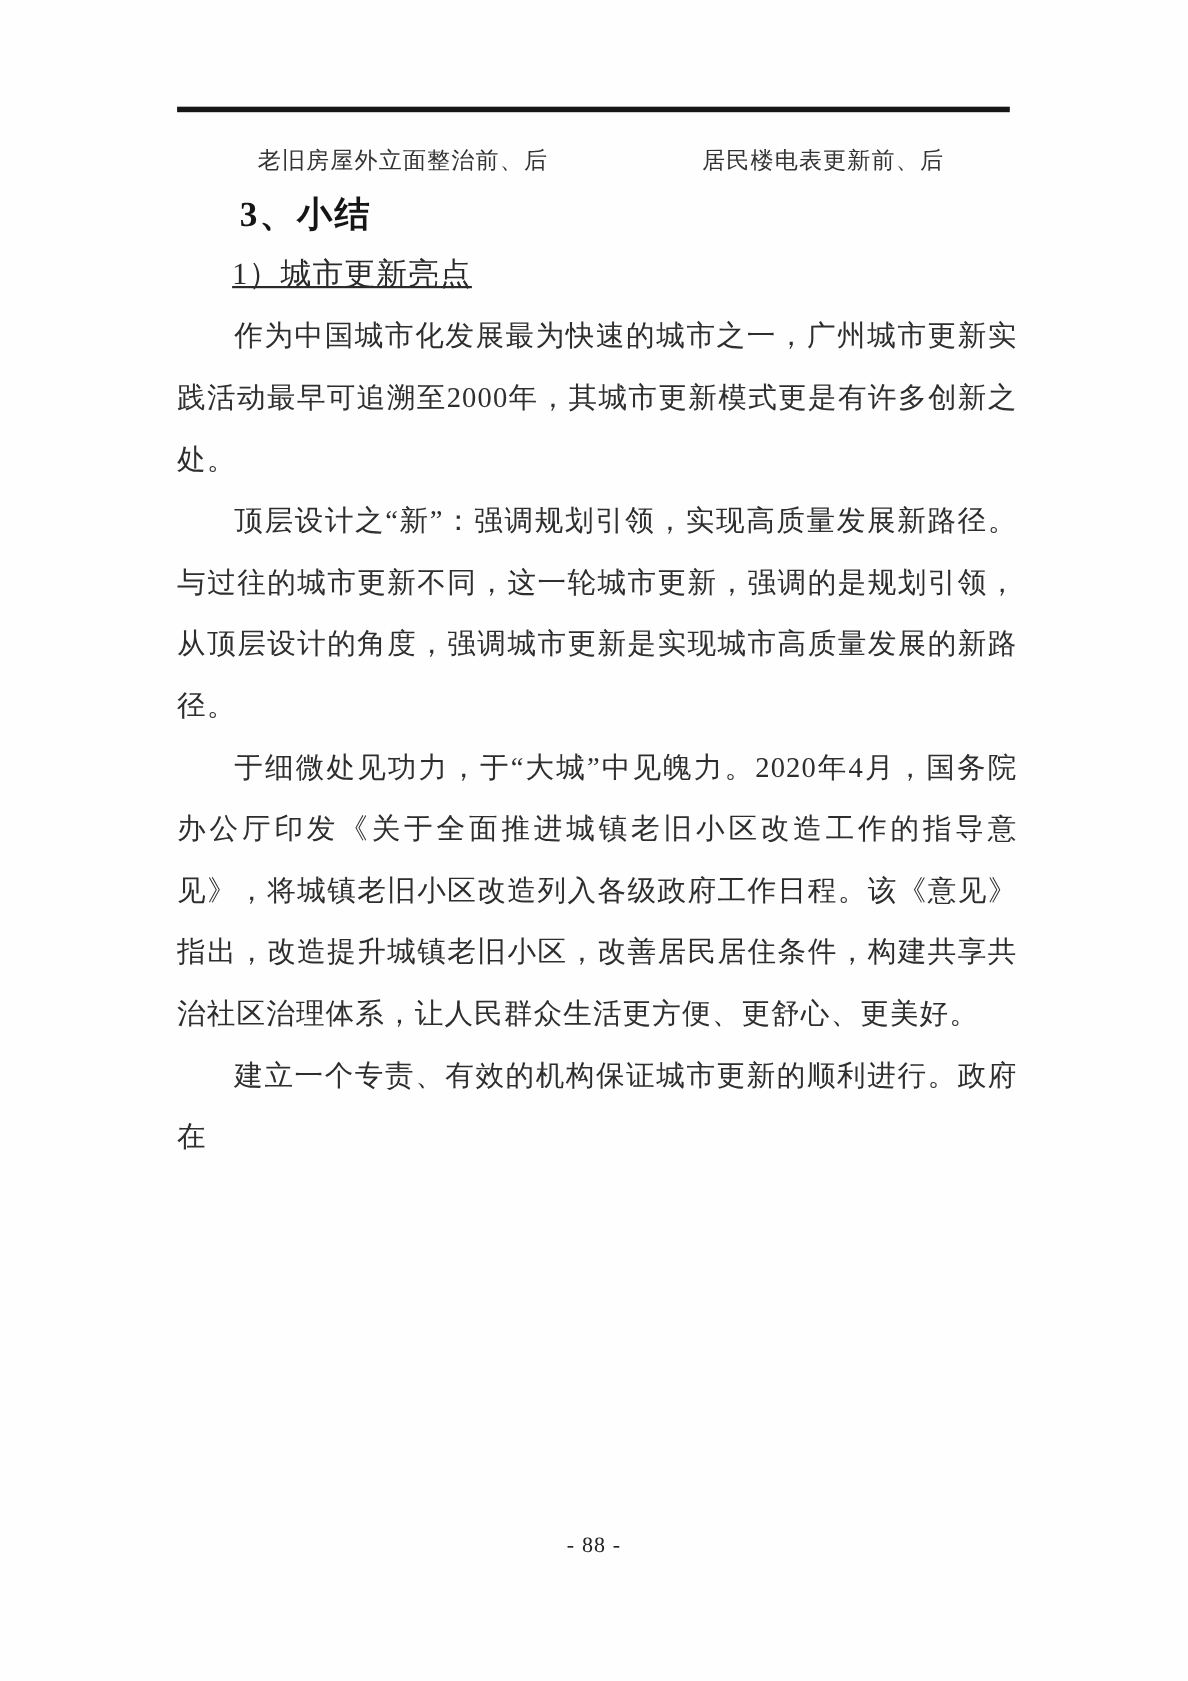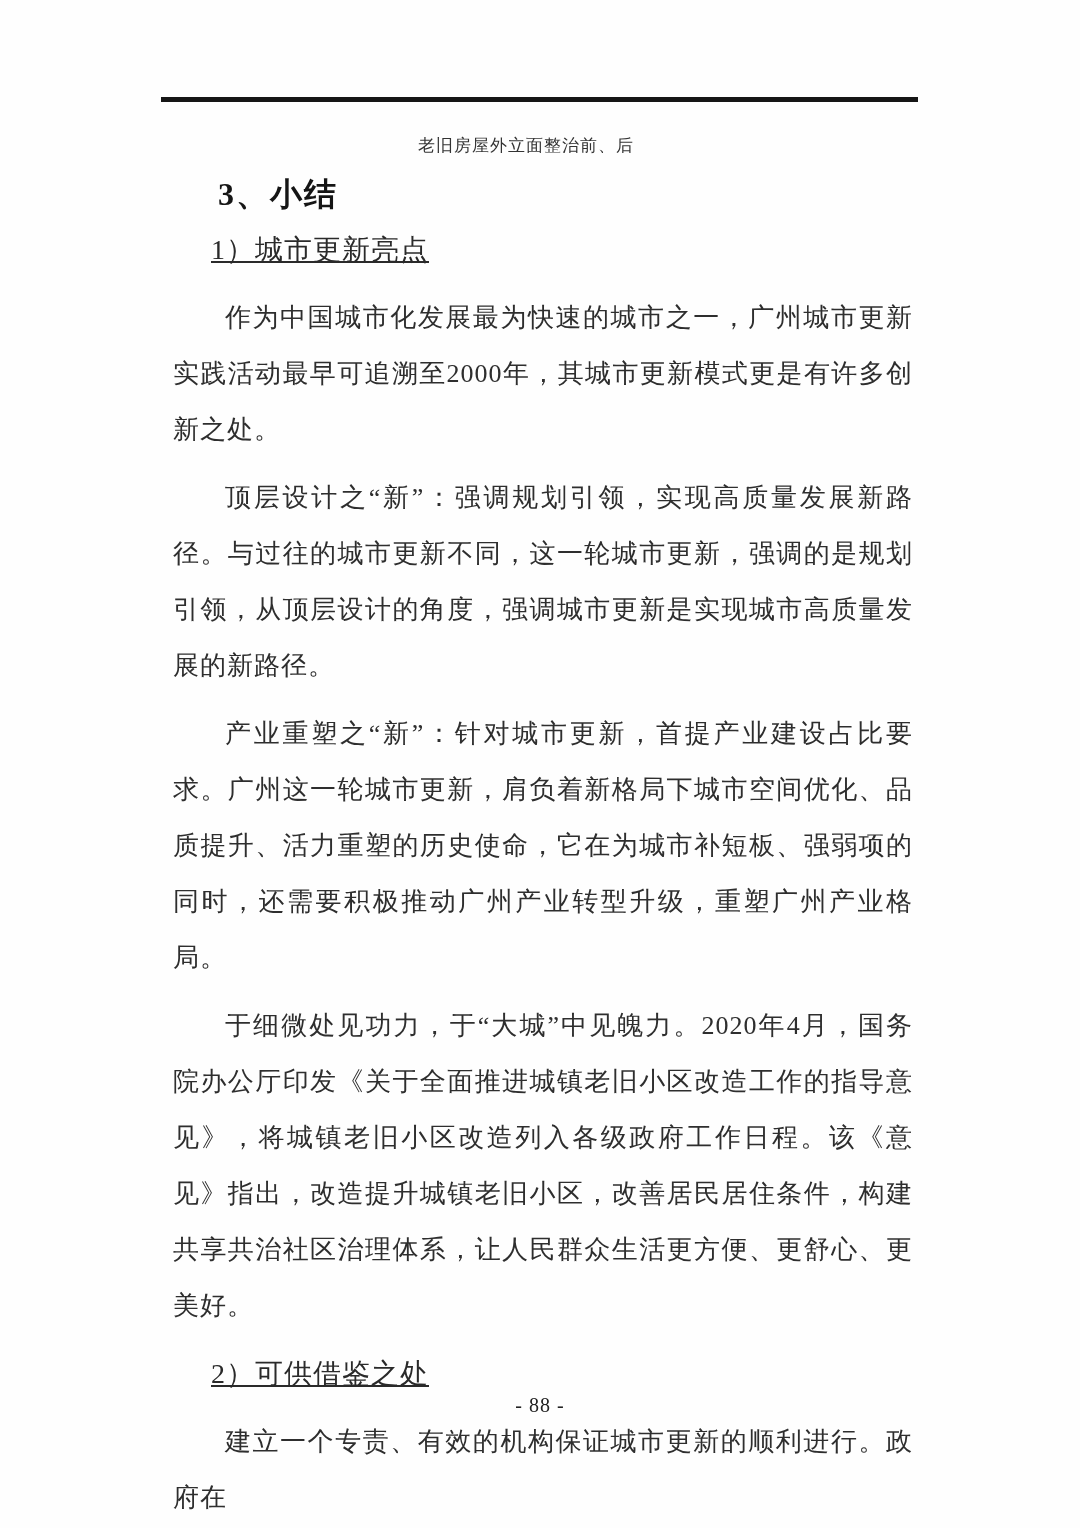--- a/index.html
+++ b/index.html
@@ -18,29 +18,28 @@
   .header-rule {
     position: absolute;
     left: 161px;
     top: 97px;
     width: 757px;
     height: 5px;
     background: #161616;
   }
   .captions {
     position: absolute;
-    left: 144px;
+    left: 160px;
     top: 131px;
     width: 764px;
     display: flex;
-    font-size: 17px;
+    font-size: 21px;
     line-height: 30px;
     color: #333333;
     letter-spacing: 1px;
-    justify-content: center;
   }
   .caption-left {
     width: 54%;
     text-align: center;
   }
   .caption-right {
     flex: 1;
     text-align: center;
   }
   .content {
@@ -63,21 +62,21 @@
     margin: 0;
     font-size: 28px;
     font-weight: normal;
     line-height: 56px;
     color: #2a2a2a;
     text-indent: 50px;
     letter-spacing: 1px;
     text-decoration: underline;
   }
   .body-para {
-    margin: 12px;
+    margin: 0;
     font-size: 26px;
     line-height: 56px;
     text-indent: 52px;
     text-align: justify;
     text-justify: inter-character;
     color: #2e2e2e;
     letter-spacing: 1px;
   }
   .page-number {
     position: absolute;
@@ -92,36 +91,35 @@
 </style>
 </head>
 <body>
 
 <div class="page">
 
   <div class="header-rule"></div>
 
   <div class="captions">
     <span class="caption-left">老旧房屋外立面整治前、后</span>
+    <span class="caption-right">居民楼电表更新前、后</span>
   </div>
 
   <div class="content">
     <h1 class="section-heading">3、小结</h1>
 
     <h2 class="sub-heading">1）城市更新亮点</h2>
 
     <p class="body-para">作为中国城市化发展最为快速的城市之一，广州城市更新实践活动最早可追溯至2000年，其城市更新模式更是有许多创新之处。</p>
 
     <p class="body-para">顶层设计之“新”：强调规划引领，实现高质量发展新路径。与过往的城市更新不同，这一轮城市更新，强调的是规划引领，从顶层设计的角度，强调城市更新是实现城市高质量发展的新路径。</p>
 
 
-    <p class="body-para">产业重塑之“新”：针对城市更新，首提产业建设占比要求。广州这一轮城市更新，肩负着新格局下城市空间优化、品质提升、活力重塑的历史使命，它在为城市补短板、强弱项的同时，还需要积极推动广州产业转型升级，重塑广州产业格局。</p>
 
     <p class="body-para">于细微处见功力，于“大城”中见魄力。2020年4月，国务院办公厅印发《关于全面推进城镇老旧小区改造工作的指导意见》，将城镇老旧小区改造列入各级政府工作日程。该《意见》指出，改造提升城镇老旧小区，改善居民居住条件，构建共享共治社区治理体系，让人民群众生活更方便、更舒心、更美好。</p>
 
-    <h2 class="sub-heading">2）可供借鉴之处</h2>
 
     <p class="body-para">建立一个专责、有效的机构保证城市更新的顺利进行。政府在</p>
   </div>
 
   <div class="page-number">- 88 -</div>
 
 </div>
 
 </body></html>

